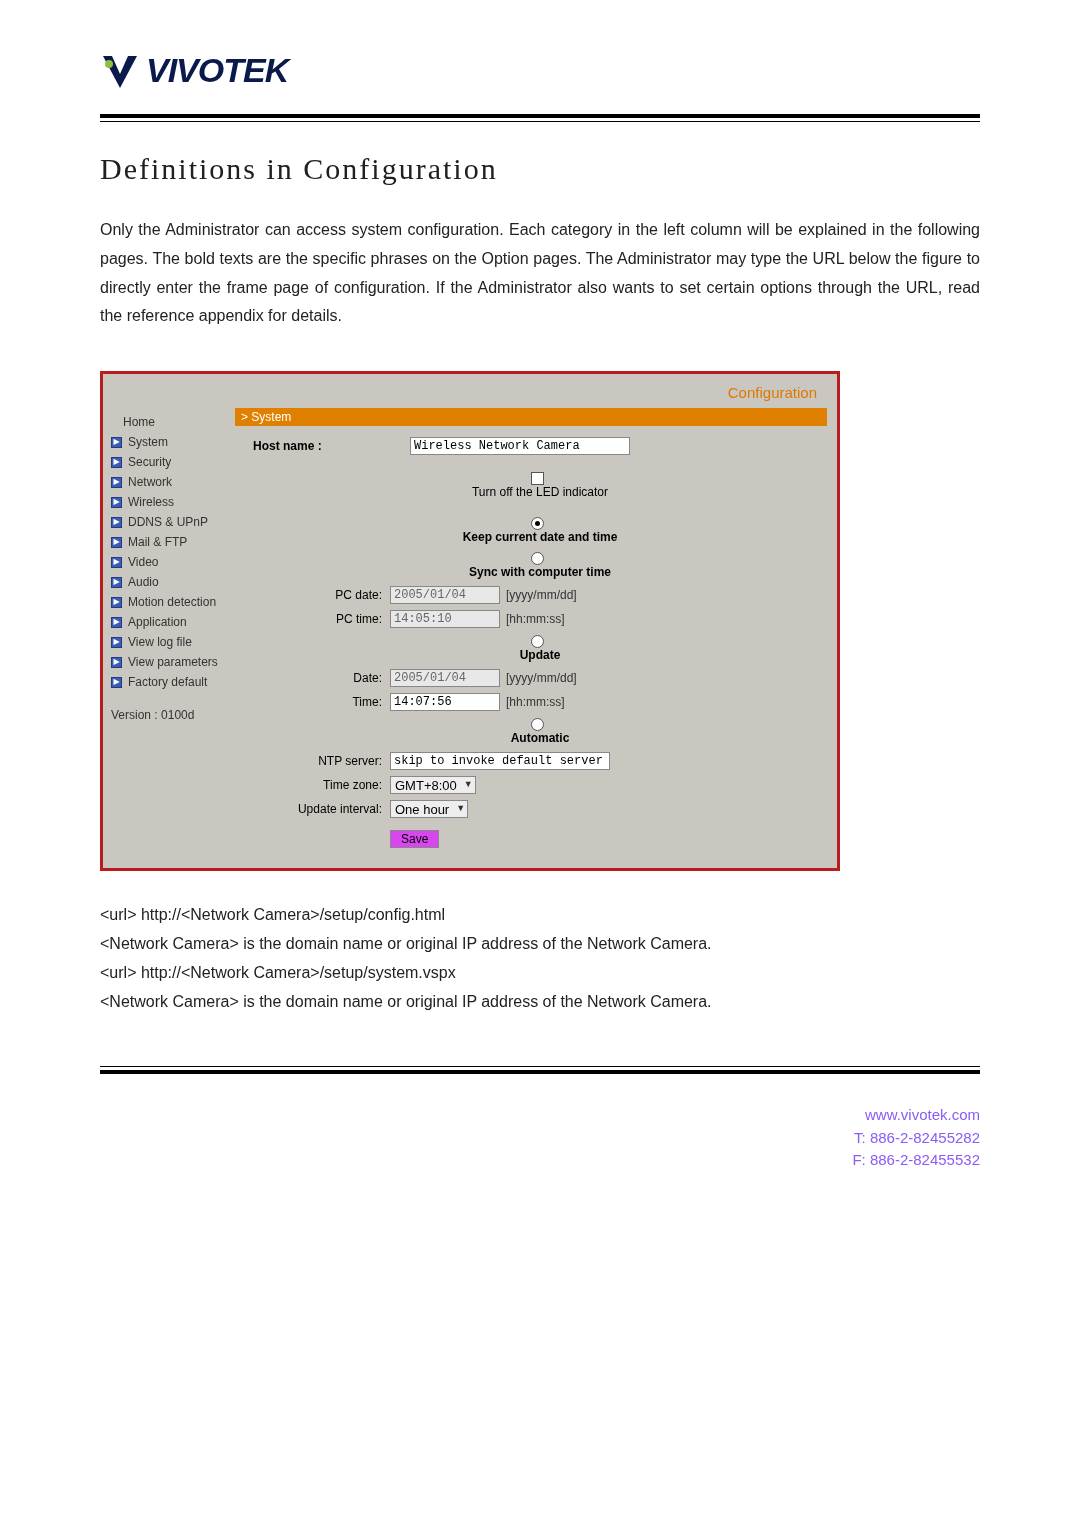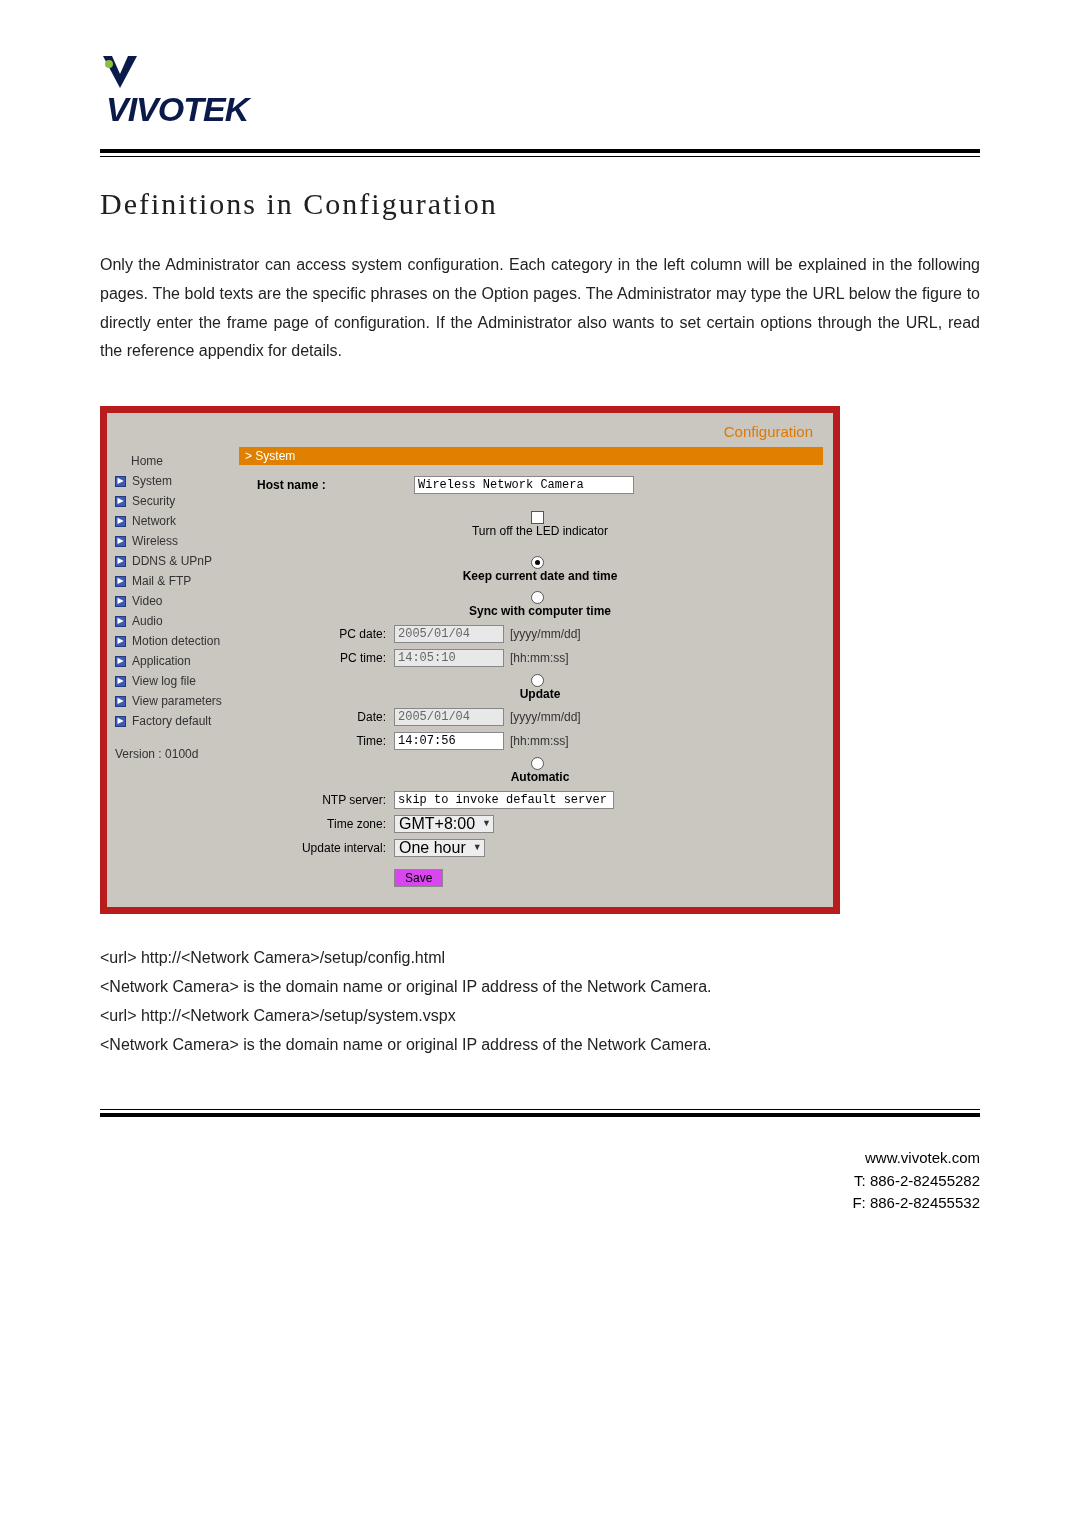--- a/index.html
+++ b/index.html
@@ -11,22 +11,21 @@
       position: relative;
     }
     .page {
       padding: 50px 100px;
     }
     .logo-row {
       margin-bottom: 20px;
     }
     .logo {
       display: inline-flex;
-      align-items: flex-start;
-      flex-direction: column;
+      align-items: flex-end;
     }
     .logo-icon {
       width: 40px;
       height: 40px;
       position: relative;
     }
     .logo-icon svg { width: 100%; height: 100%; }
     .logo-text {
       font-family: Arial, sans-serif;
       font-size: 34px;
@@ -51,21 +50,21 @@
       font-weight: normal;
     }
     .intro {
       font-size: 16px;
       line-height: 1.8;
       text-align: justify;
       color: #222;
       margin-bottom: 40px;
     }
     .config-screenshot {
-      border: 7px solid #b91c1c;
+      border: 3px solid #b91c1c;
       width: 740px;
       margin-bottom: 30px;
       background: #cac7c1;
     }
     .config-header {
       background: #cac7c1;
       text-align: right;
       padding: 10px 20px 6px;
     }
     .config-header-label {
@@ -82,21 +81,21 @@
       padding: 4px 0 12px 0;
       font-size: 12px;
     }
     .sidebar-item {
       display: flex;
       align-items: center;
       padding: 3px 6px 3px 8px;
       color: #333;
       cursor: pointer;
     }
-    .sidebar-item.no-icon { padding-left: 24px; }
+    .sidebar-item.no-icon { padding-left: 10px; margin-left: 10px; }
     .sidebar-icon {
       width: 11px;
       height: 11px;
       background: #3b5bb5;
       border: 1px solid #223a80;
       display: inline-flex;
       align-items: center;
       justify-content: center;
       margin-right: 6px;
       color: #fff;
@@ -162,21 +161,21 @@
     .radio, .checkbox {
       width: 13px; height: 13px; margin-right: 6px;
       display: inline-flex; align-items: center; justify-content: center;
       border: 1px solid #555; background: #fff;
     }
     .radio { border-radius: 50%; }
     .radio.selected::after {
       content: ""; width: 5px; height: 5px; border-radius: 50%; background: #000;
     }
     .select {
-      font-size: 16px;
+      font-size: 13px;
       background: #eee;
       border: 1px solid #888;
       padding: 0 18px 0 4px;
       height: 18px;
       display: inline-flex;
       align-items: center;
       position: relative;
     }
     .select::after {
       content: "▼";
@@ -206,21 +205,21 @@
       border-top: 1px solid #000;
       border-bottom: 4px solid #000;
       height: 8px;
       margin-top: 50px;
       margin-bottom: 30px;
     }
     .footer {
       text-align: right;
       font-size: 15px;
       line-height: 1.5;
-      color: #000000;
+      color: #8b5cf6;
     }
   </style>
 </head>
 <body>
 
 <div class="page">
 
   <div class="logo-row">
     <span class="logo">
       <span class="logo-icon">

